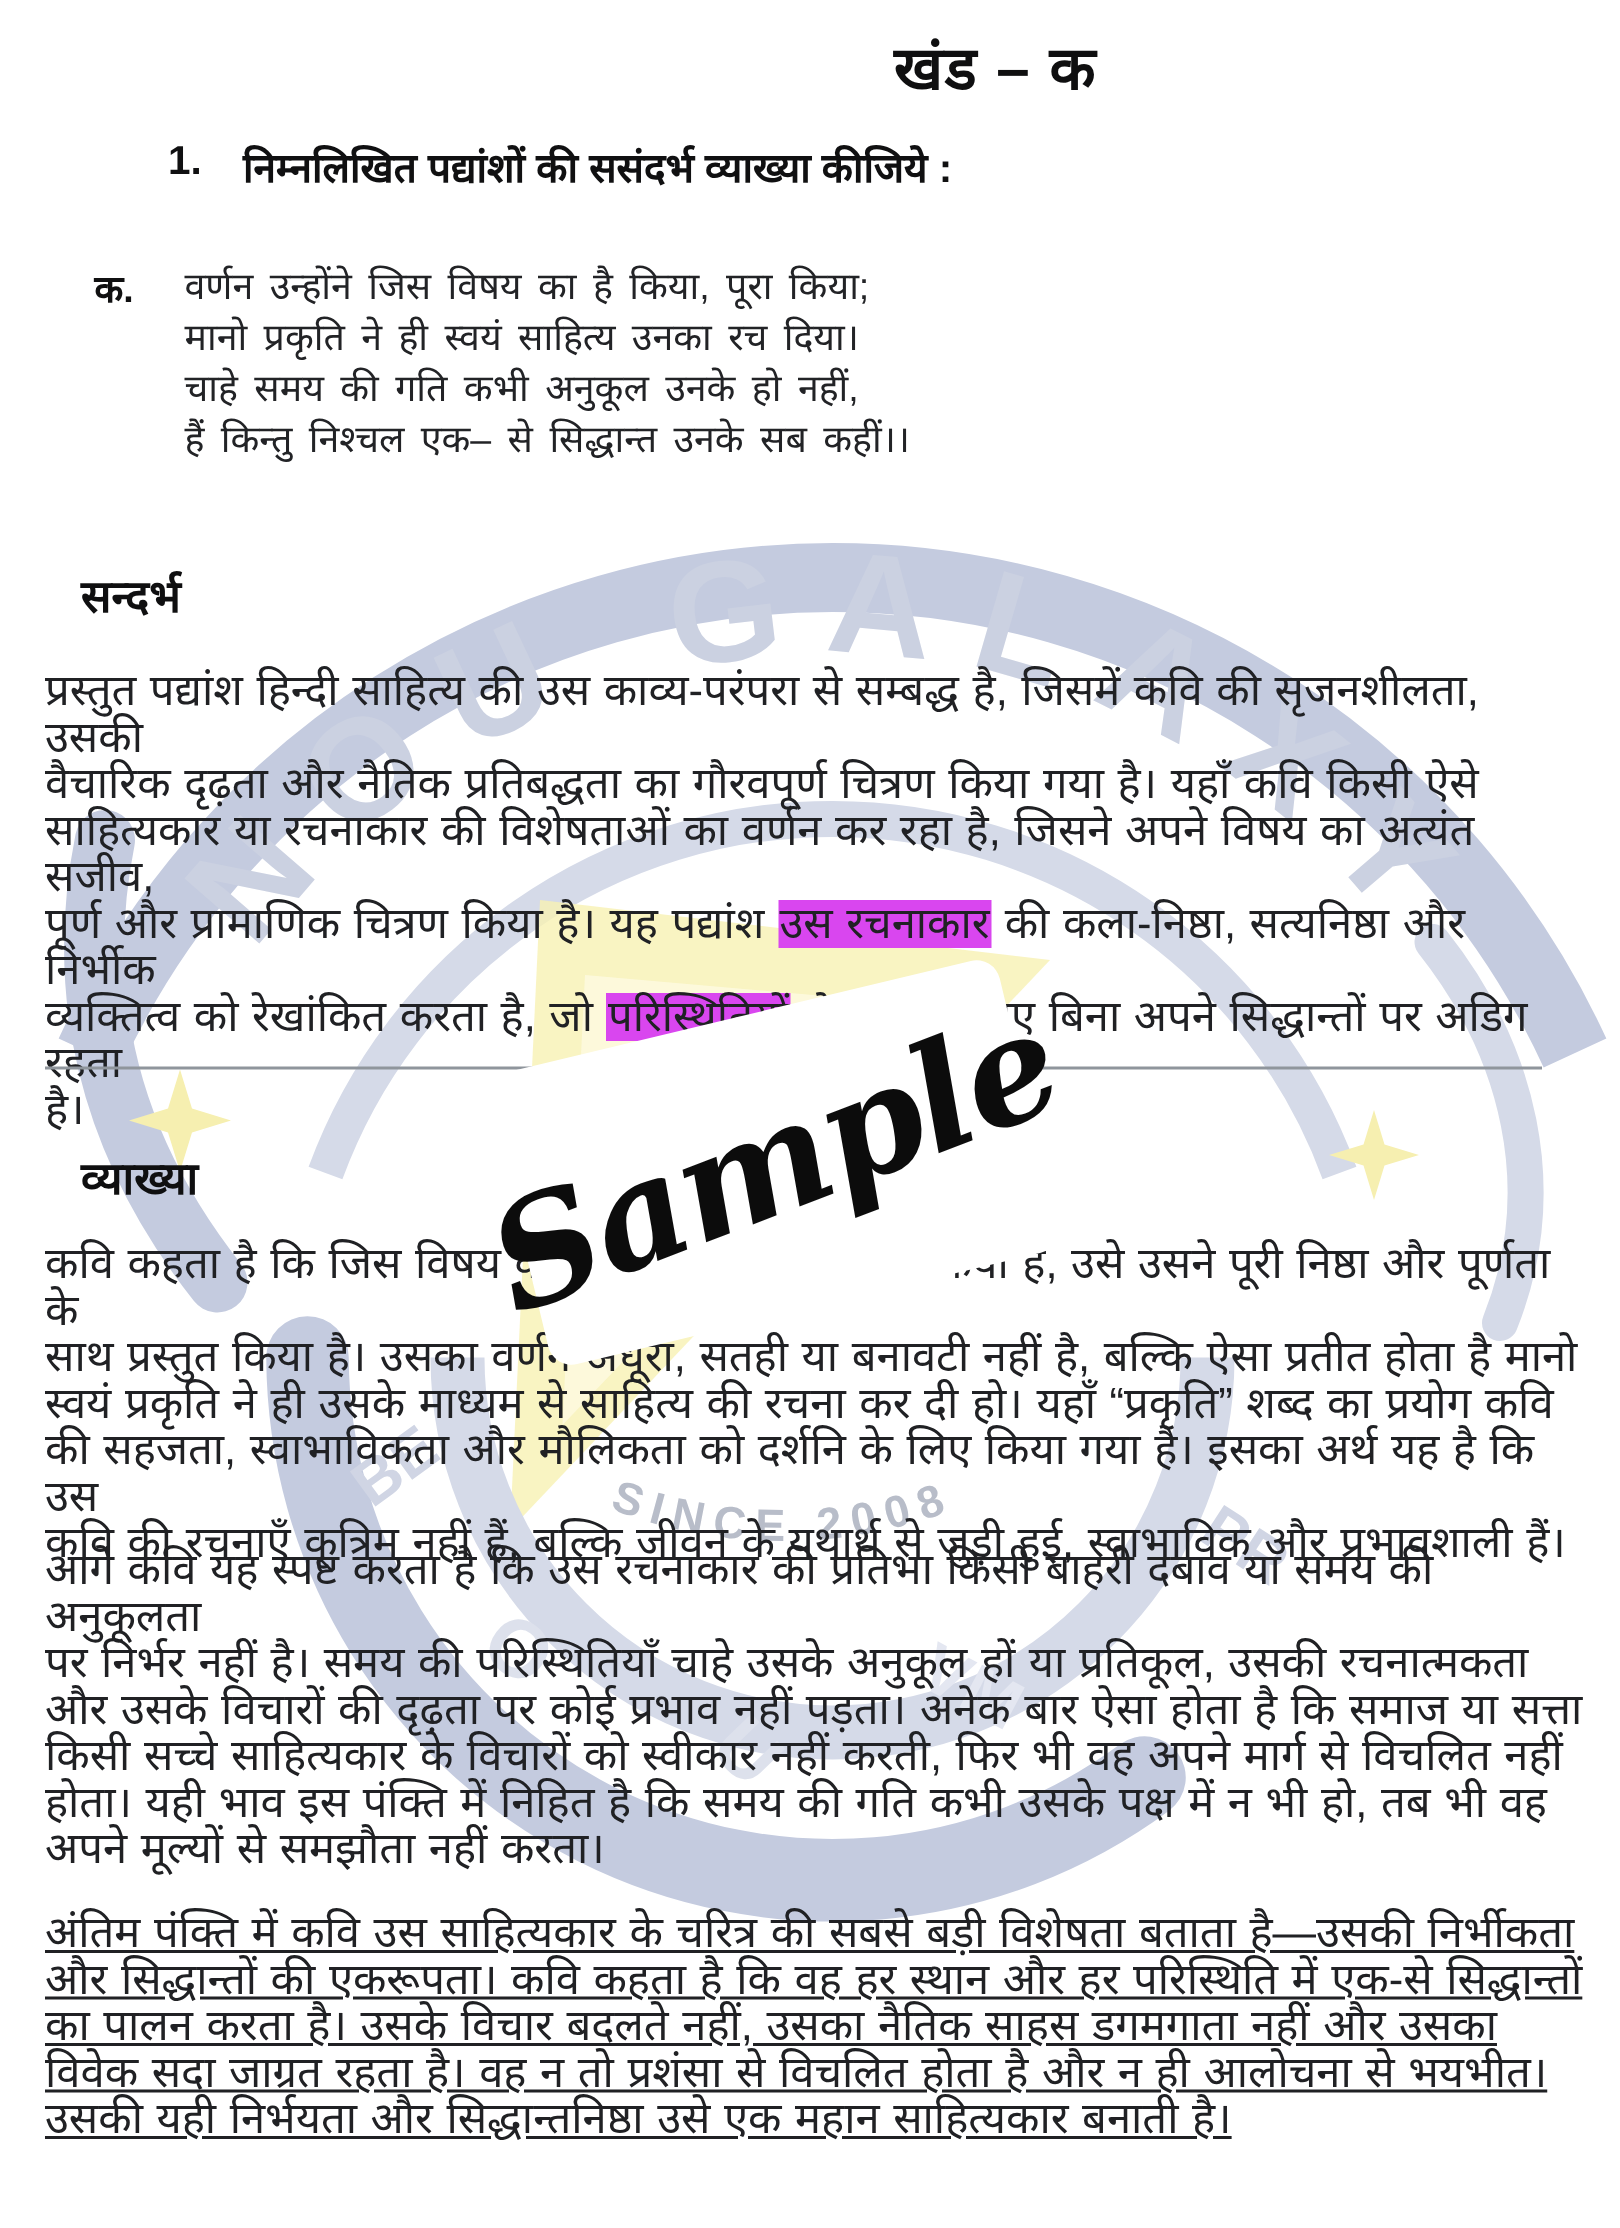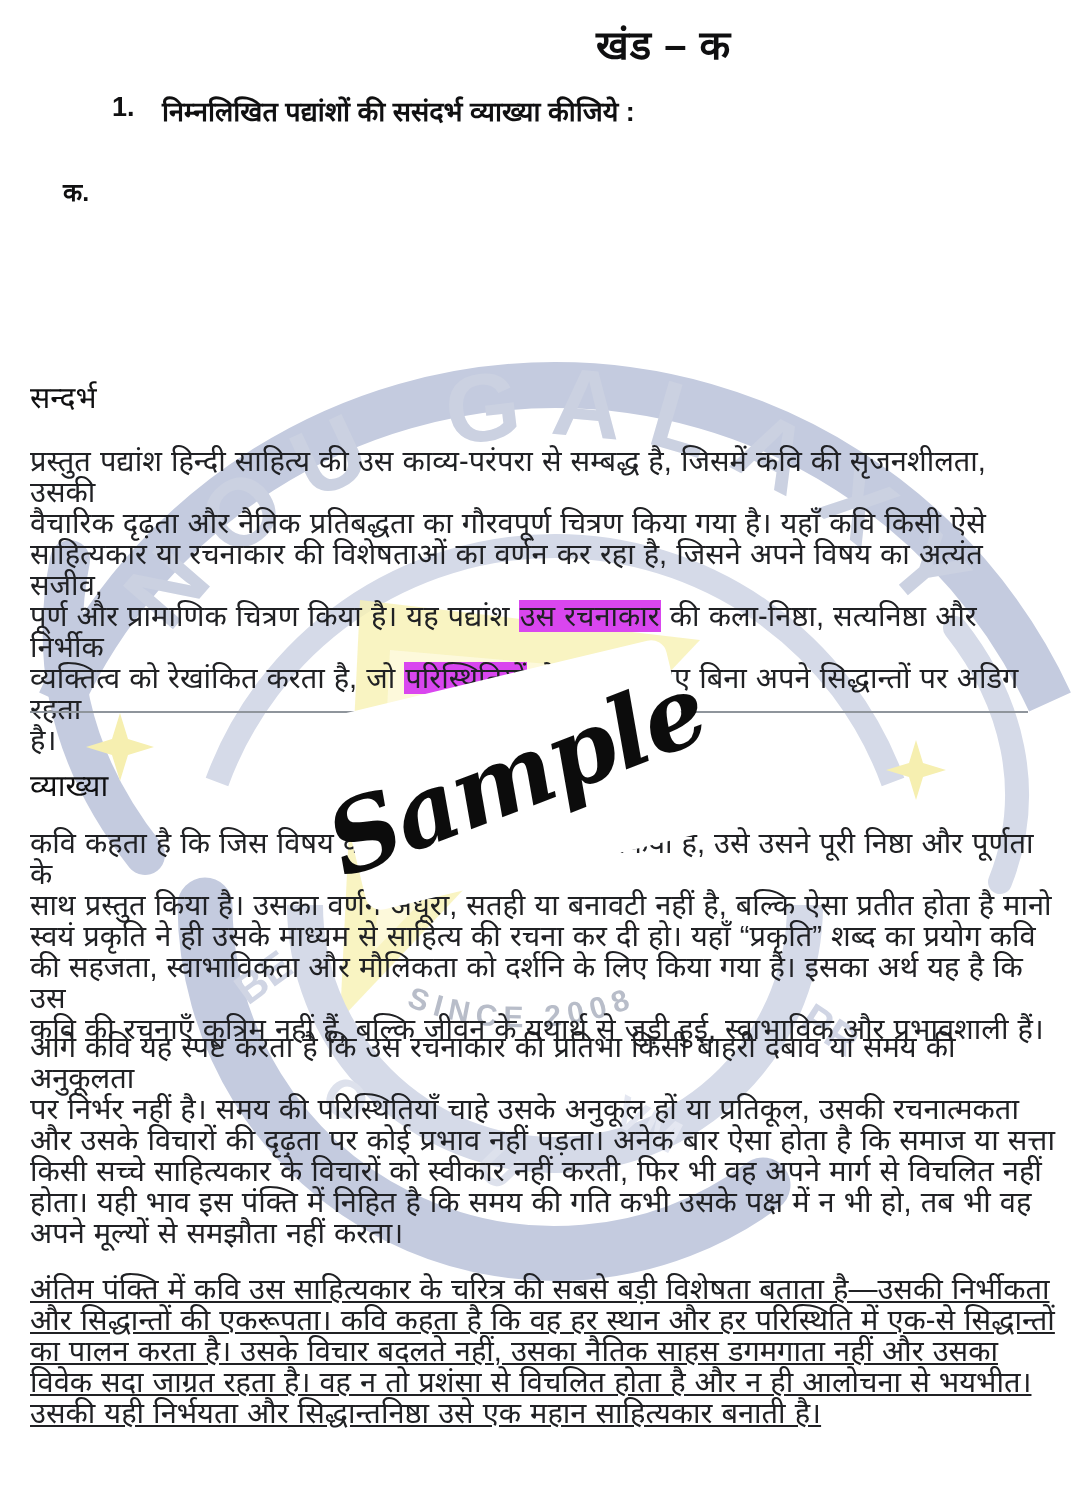--- a/index.html
+++ b/index.html
@@ -13,21 +13,21 @@
   
   .content{position:absolute;left:0;top:0;width:1080px;height:1485px;z-index:2;}
   .section-header{
     left:596px;top:16px;font-size:40px;font-weight:700;color:#0f0f10;letter-spacing:1px;
   }
   .question{left:112px;top:92px;display:flex;font-size:27px;font-weight:700;color:#101011;}
   .q-num{width:50px;}
   .poem{left:63px;top:174px;display:flex;font-size:25px;color:#222326;}
   .poem-label{width:60px;font-weight:700;color:#101011;}
   .poem-lines{white-space:pre-line;line-height:34px;word-spacing:4px;}
-  .h2{font-size:30px;font-weight:400;color:#0f0f10;}
+  .h2{font-size:30px;font-weight:700;color:#0f0f10;margin-left:24px;}
   .h-sandarbh{left:30px;top:376px;}
   .h-vyakhya{left:30px;top:764px;}
   .para{
     left:30px;width:1026px;font-size:29px;line-height:31px;white-space:pre-line;
     color:#202124;word-spacing:1px;
   }
   .p-sandarbh{top:446px;}
   .p-v1{top:828px;}
   .p-v2{top:1032px;}
   .p-v3{top:1274px;text-decoration:underline;}
@@ -91,20 +91,24 @@
 
     <div class="abs section-header">खंड – क</div>
 
     <div class="abs question">
       <span class="q-num">1.</span>
       <span class="q-text">निम्नलिखित पद्यांशों की ससंदर्भ व्याख्या कीजिये :</span>
     </div>
 
     <div class="abs poem">
       <span class="poem-label">क.</span>
+      <span class="poem-lines">वर्णन उन्होंने जिस विषय का है किया, पूरा किया;
+मानो प्रकृति ने ही स्वयं साहित्य उनका रच दिया।
+चाहे समय की गति कभी अनुकूल उनके हो नहीं,
+हैं किन्तु निश्चल एक– से सिद्धान्त उनके सब कहीं।।</span>
     </div>
 
     <div class="abs h2 h-sandarbh">सन्दर्भ</div>
 
     <div class="abs para p-sandarbh">प्रस्तुत पद्यांश हिन्दी साहित्य की उस काव्य-परंपरा से सम्बद्ध है, जिसमें कवि की सृजनशीलता, उसकी
 वैचारिक दृढ़ता और नैतिक प्रतिबद्धता का गौरवपूर्ण चित्रण किया गया है। यहाँ कवि किसी ऐसे
 साहित्यकार या रचनाकार की विशेषताओं का वर्णन कर रहा है, जिसने अपने विषय का अत्यंत सजीव,
 पूर्ण और प्रामाणिक चित्रण किया है। यह पद्यांश <mark>उस रचनाकार</mark> की कला-निष्ठा, सत्यनिष्ठा और निर्भीक
 व्यक्तित्व को रेखांकित करता है, जो <mark>परिस्थितियों</mark> से प्रभावित हुए बिना अपने सिद्धान्तों पर अडिग रहता
 है।</div>

